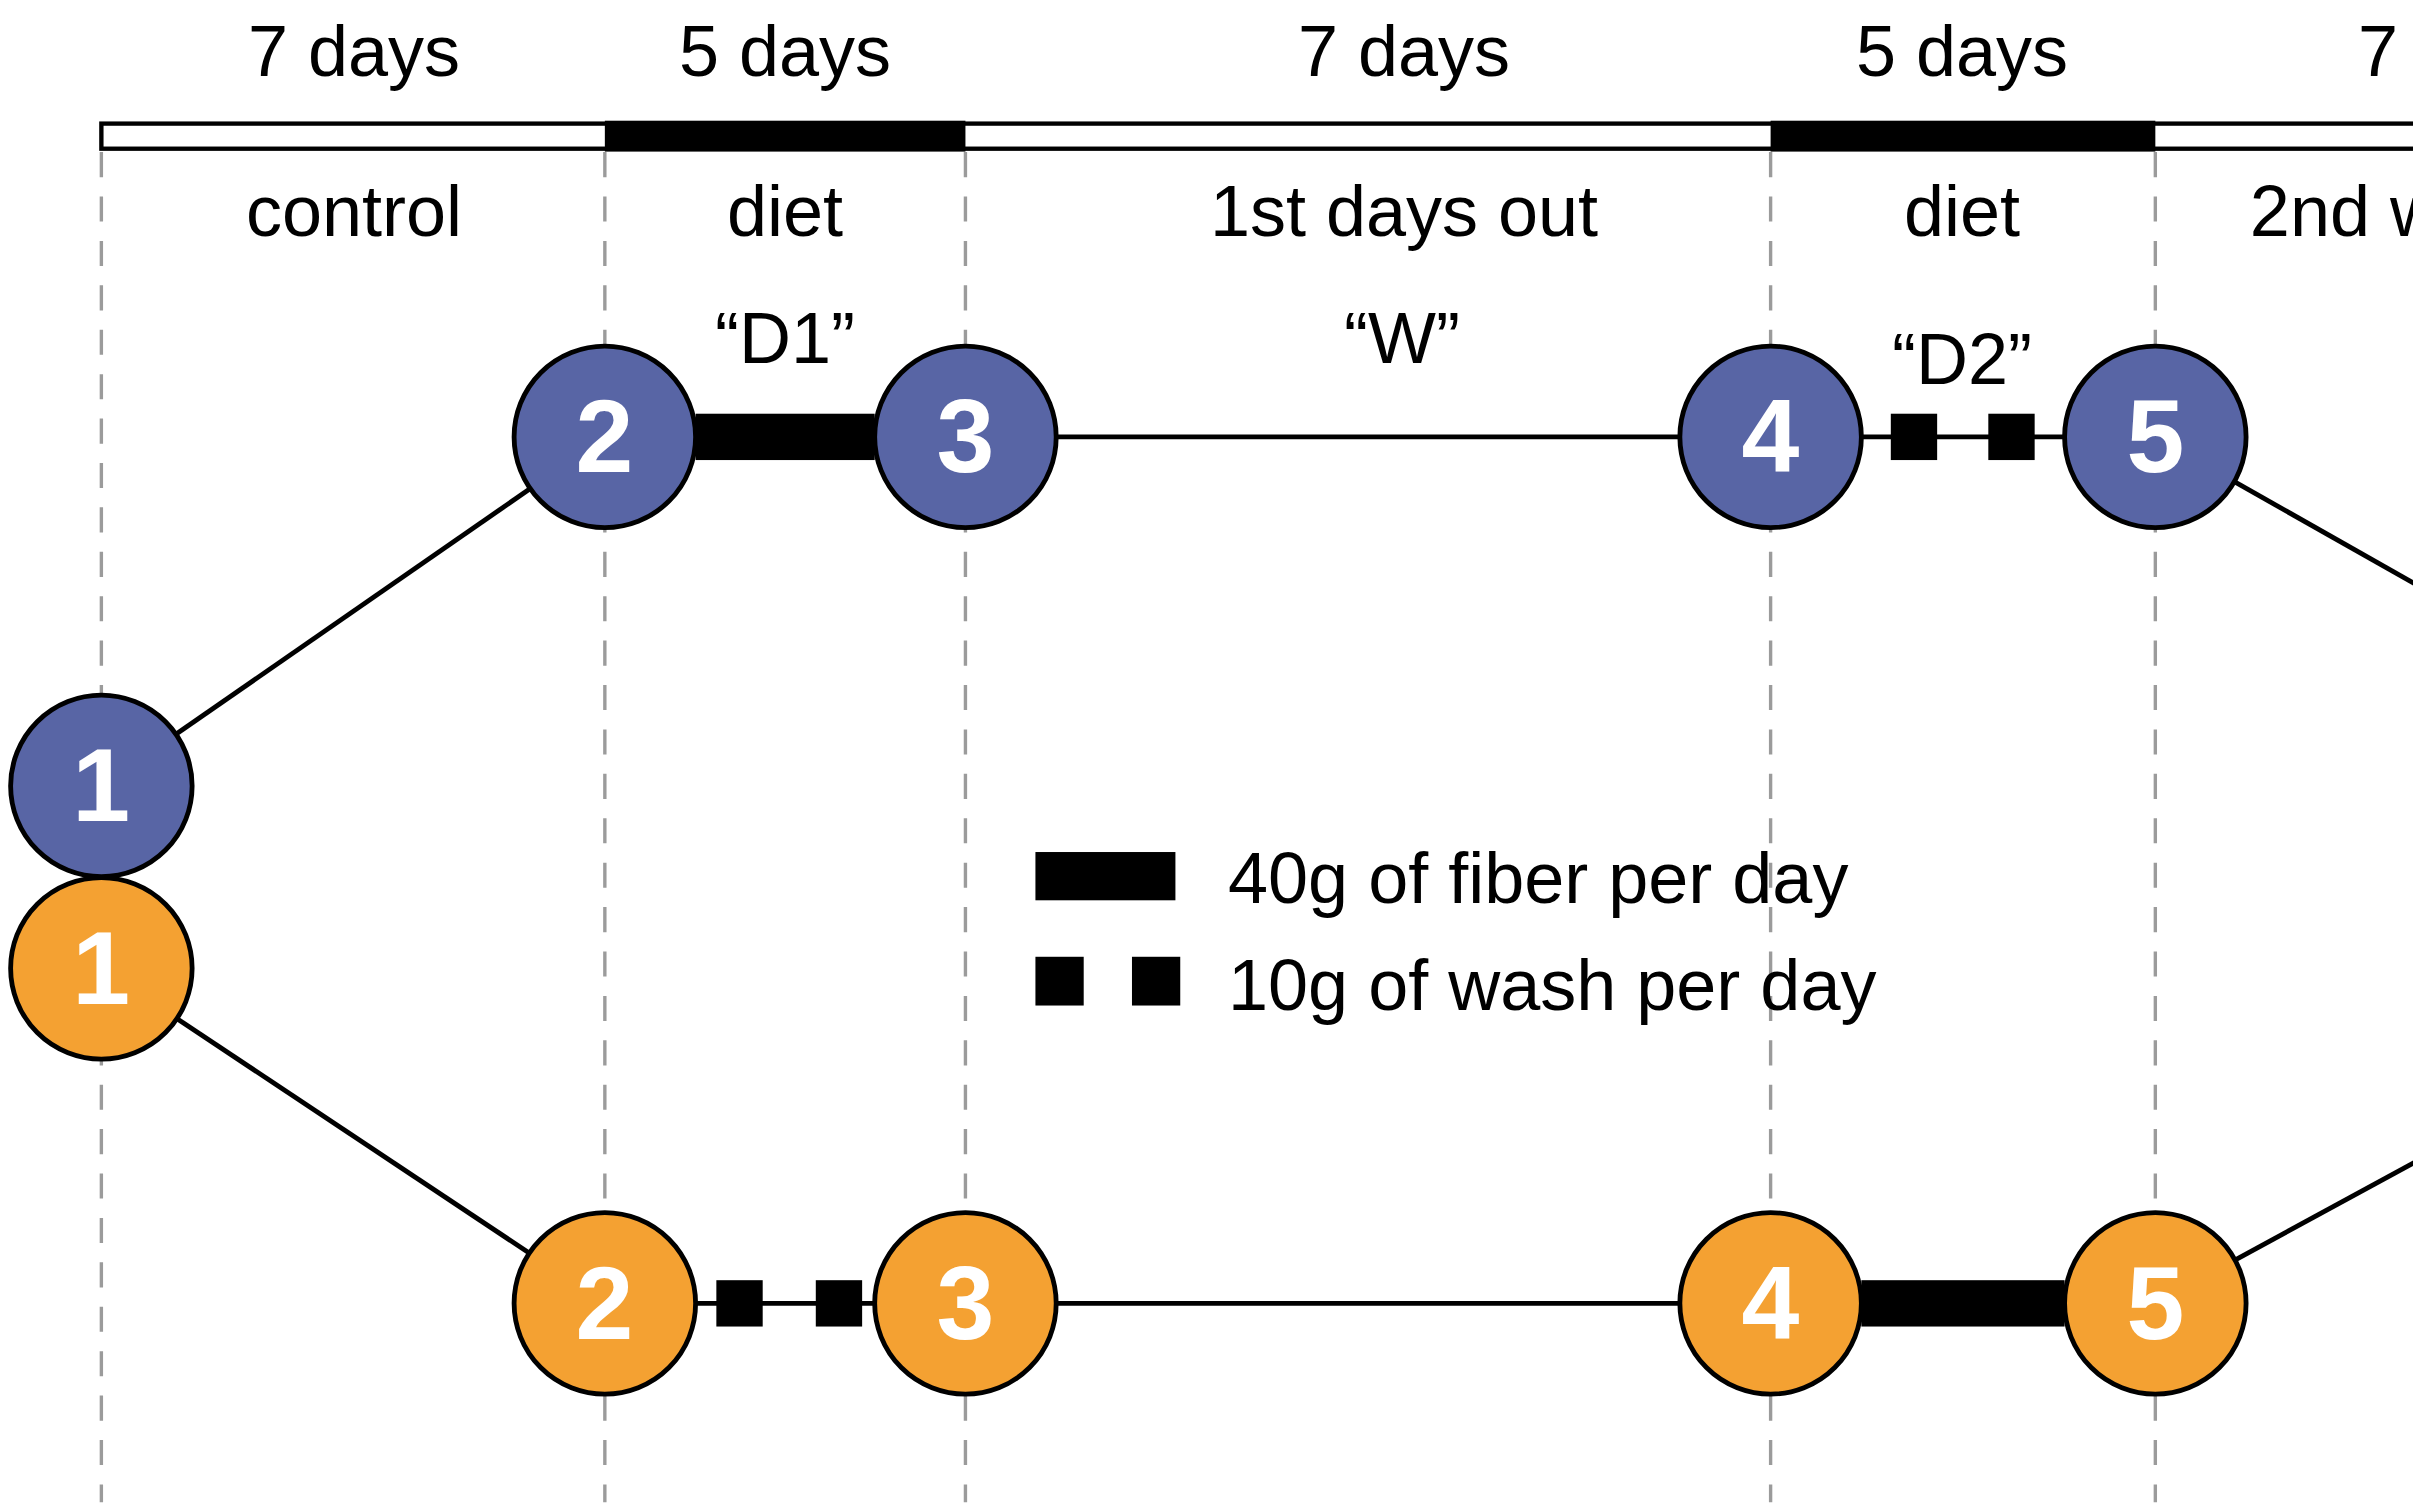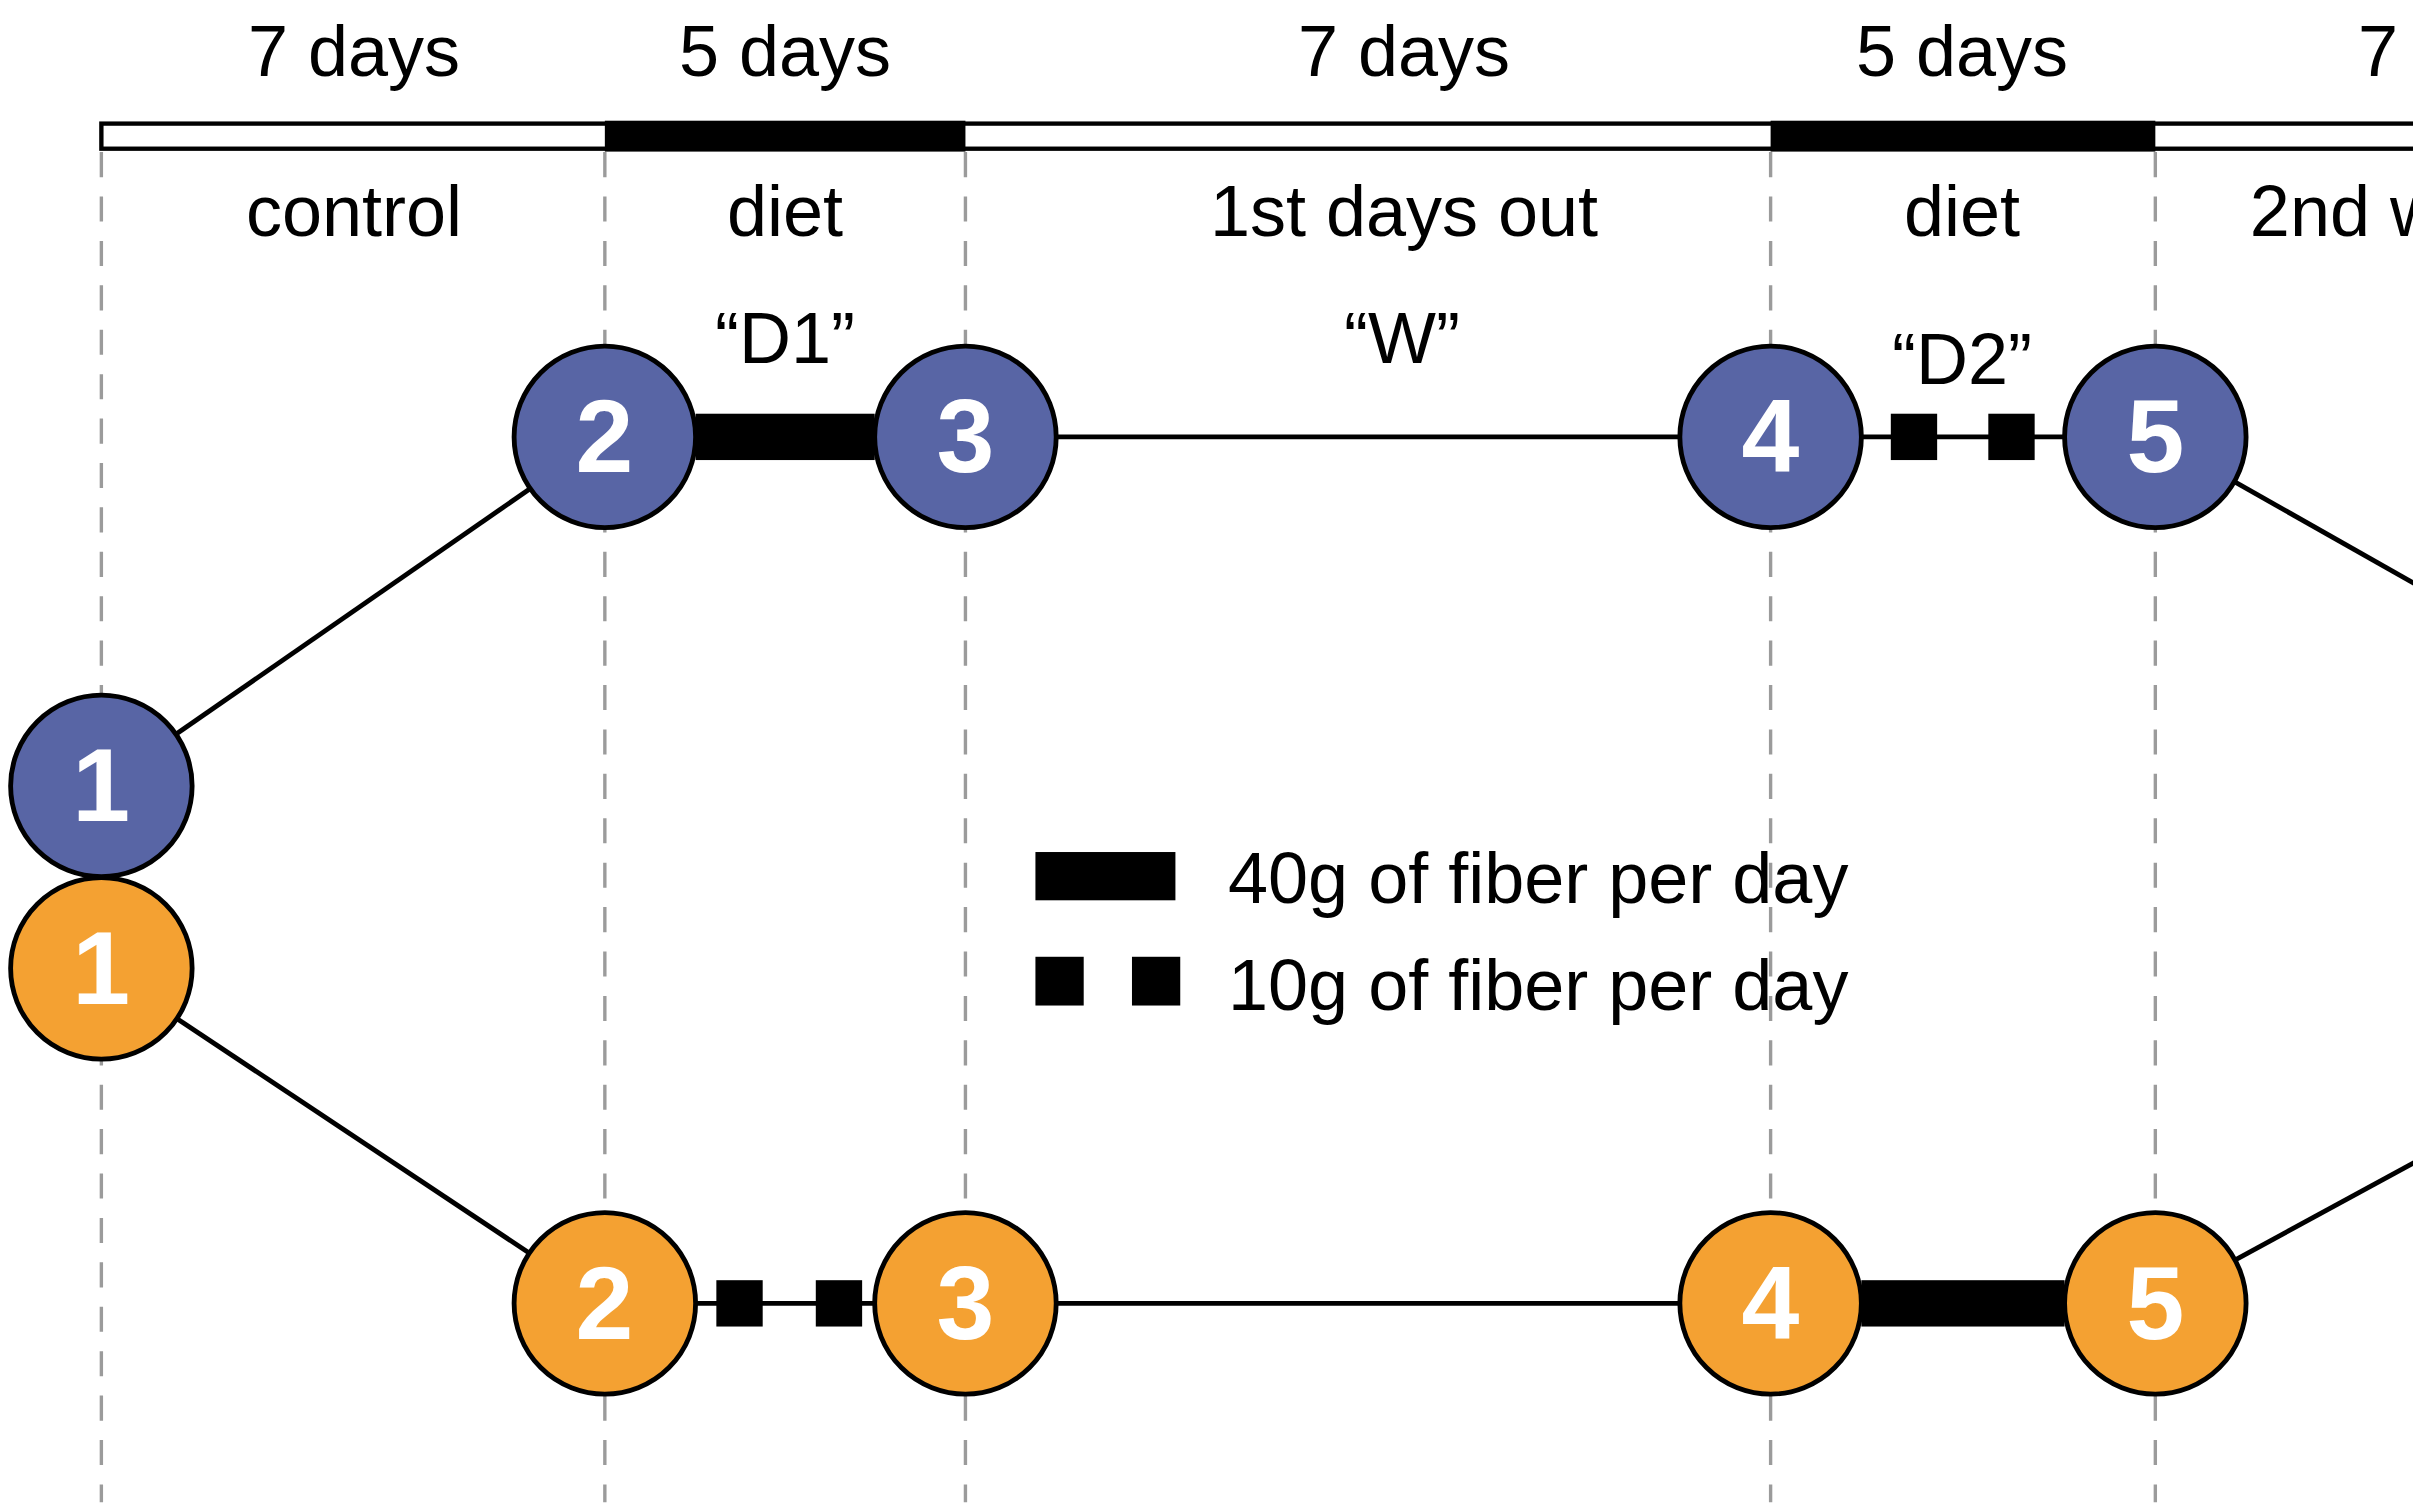--- a/index.html
+++ b/index.html
@@ -88,21 +88,21 @@
   <div class="lbl center" style="left:399px;  top:165px;">diet</div>
   <div class="lbl center" style="left:1018px; top:165px;">1st days out</div>
   <div class="lbl center" style="left:1576px; top:165px;">diet</div>
   <div class="lbl center" style="left:2078px; top:165px;">2nd wash out</div>
 
   <div class="lbl center" style="left:399px;  top:292px;">“D1”</div>
   <div class="lbl center" style="left:1016px; top:292px;">“W”</div>
   <div class="lbl center" style="left:1576px; top:292px;margin-top:21px;">“D2”</div>
 
   <div class="lbl" style="left:1228px; top:832px;">40g of fiber per day</div>
-  <div class="lbl" style="left:1228px; top:939px;">10g of fiber per day</div>
+  <div class="lbl" style="left:1228px; top:939px;">10g of wash per day</div>
 
   <div class="node-num" style="left:10.6px;   top:695px;">1</div>
   <div class="node-num" style="left:514px; top:346px;">2</div>
   <div class="node-num" style="left:875px; top:346px;">3</div>
   <div class="node-num" style="left:1680px; top:346px;">4</div>
   <div class="node-num" style="left:2065px; top:346px;">5</div>
 
   <div class="node-num" style="left:10.6px;   top:878px;">1</div>
   <div class="node-num" style="left:514px; top:1213px;">2</div>
   <div class="node-num" style="left:875px; top:1213px;">3</div>

